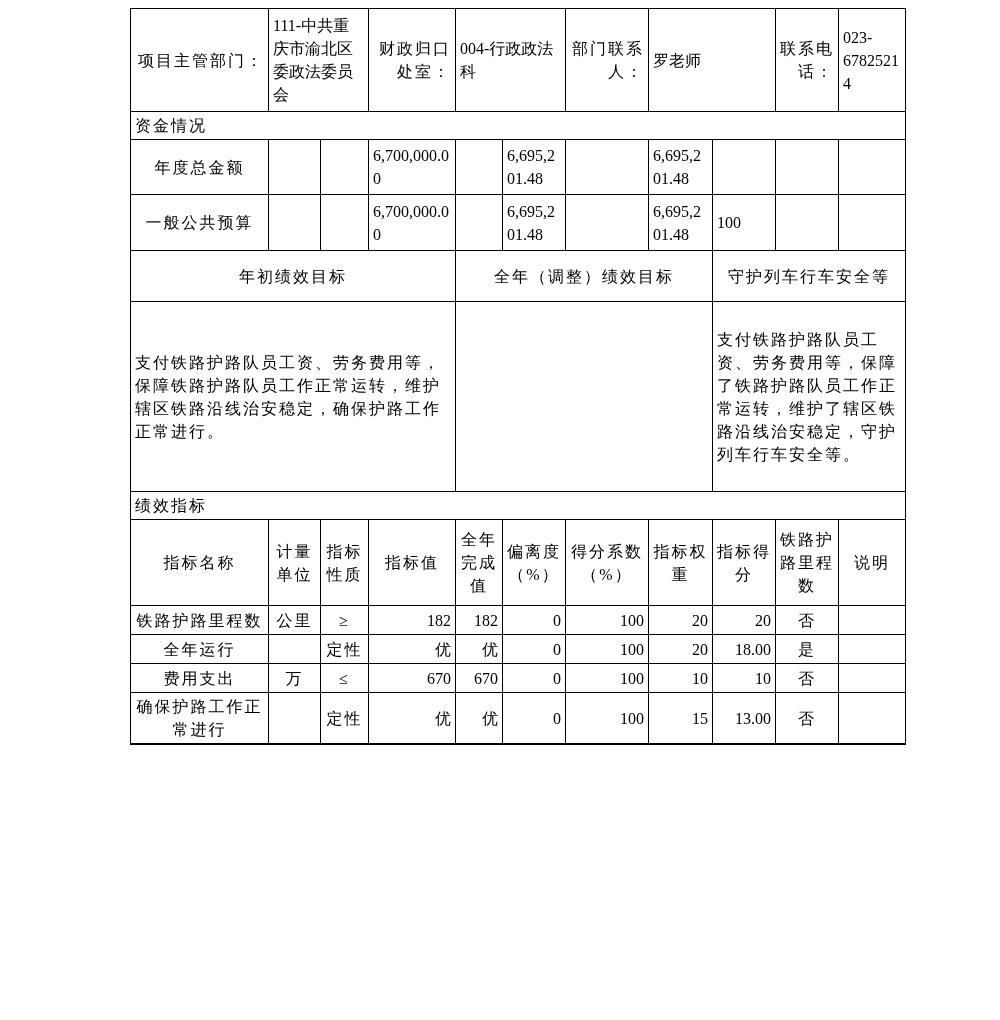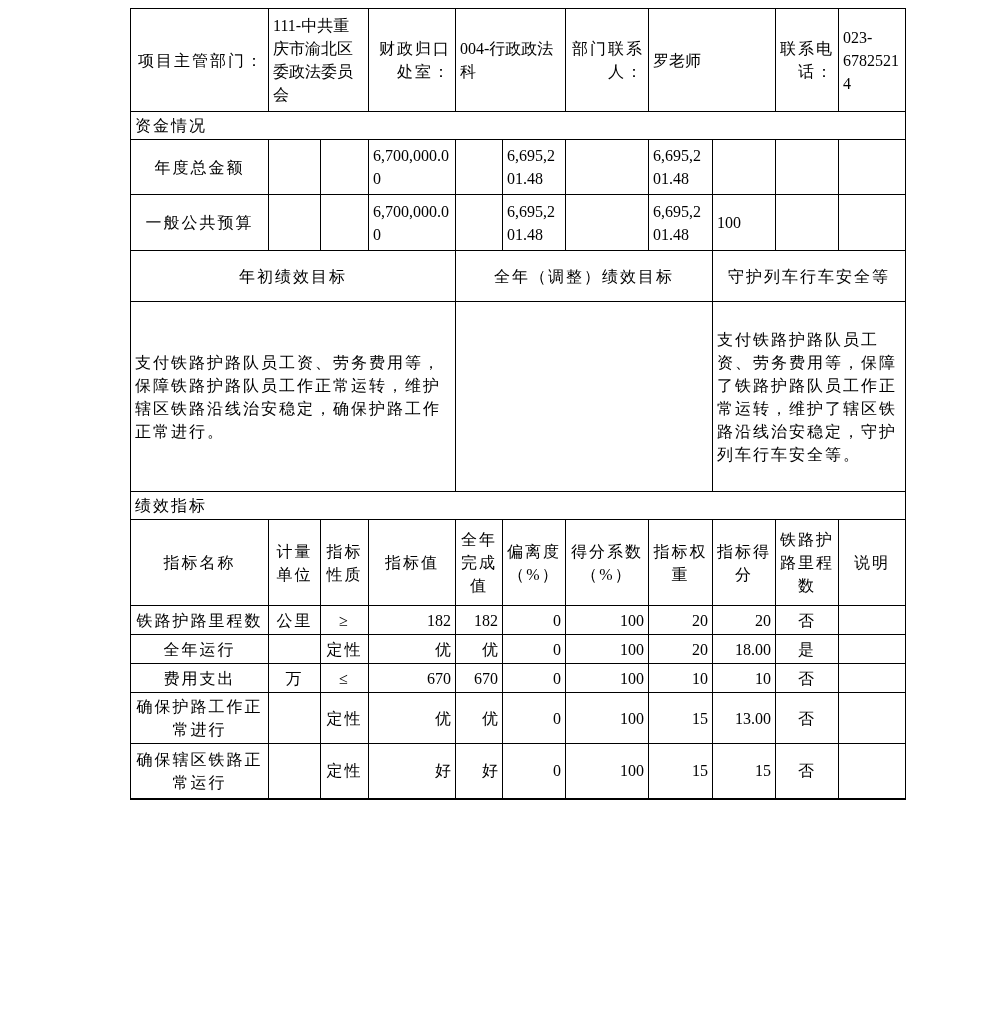--- a/index.html
+++ b/index.html
@@ -155,28 +155,15 @@
     <td class="lbl-l">定性</td>
     <td class="num-r">优</td>
     <td class="num-r">优</td>
     <td class="num-r">0</td>
     <td class="num-r">100</td>
     <td class="num-r">15</td>
     <td class="num-r">13.00</td>
     <td class="lbl-l">否</td>
     <td></td>
   </tr>
-  <tr style="height:55px">
-    <td class="lbl-l">确保辖区铁路正常运行</td>
-    <td class="lbl-l"></td>
-    <td class="lbl-l">定性</td>
-    <td class="num-r">好</td>
-    <td class="num-r">好</td>
-    <td class="num-r">0</td>
-    <td class="num-r">100</td>
-    <td class="num-r">15</td>
-    <td class="num-r">15</td>
-    <td class="lbl-l">否</td>
-    <td></td>
-  </tr>
 </tbody>
     </table>
 </div>
 
 </body></html>

